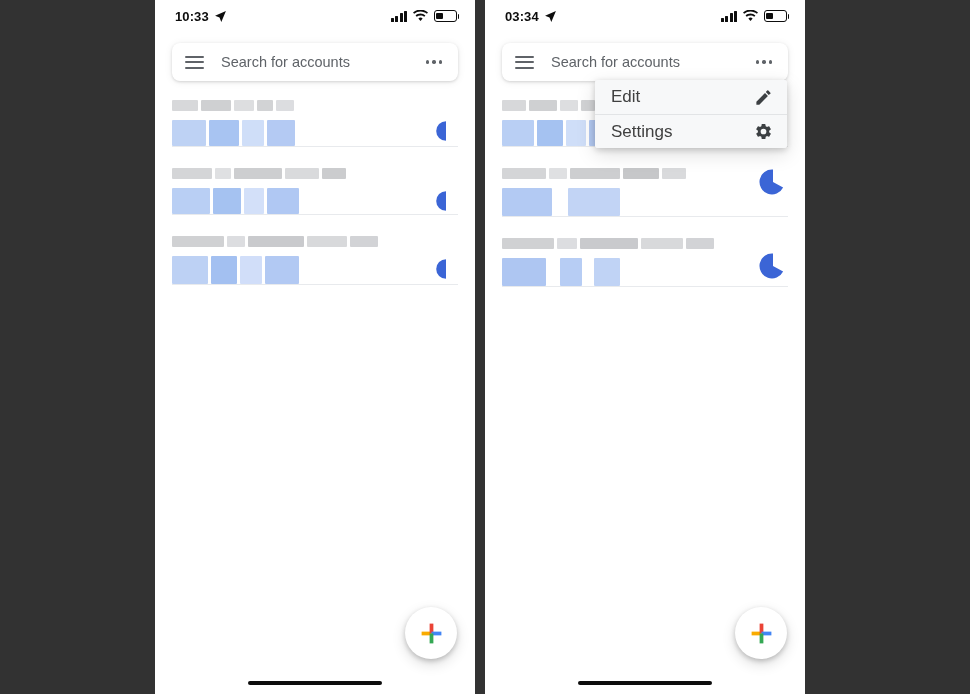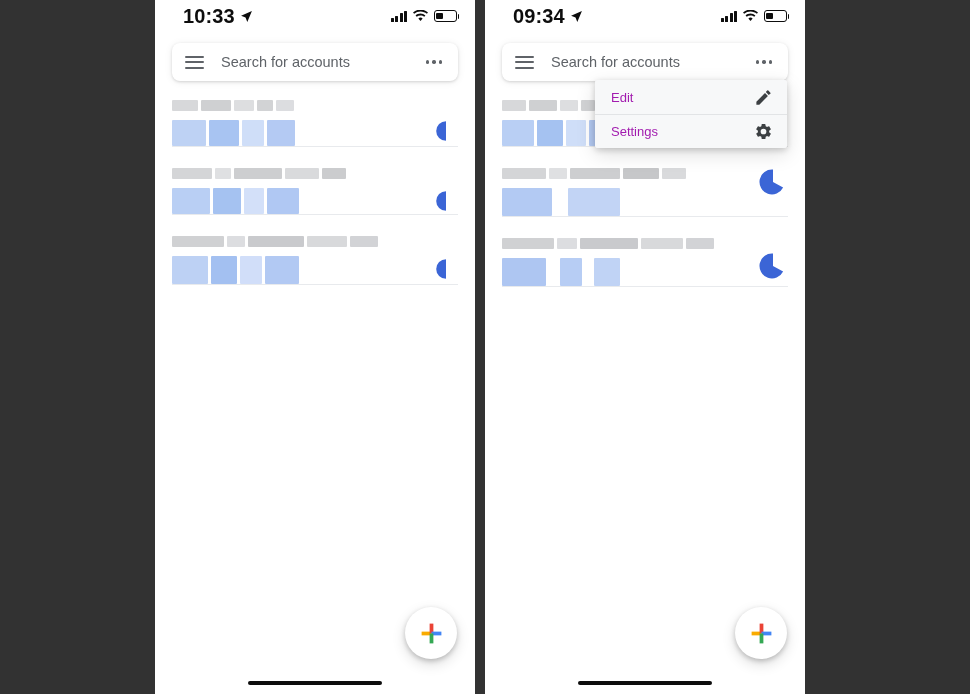--- a/index.html
+++ b/index.html
@@ -21,21 +21,21 @@
   #phone-left  { left:155px; width:320px; }
   #phone-right { left:485px; width:320px; }
 
   
   .statusbar {
     position:absolute; top:0; left:0; right:0; height:32px;
     display:flex; align-items:center; justify-content:space-between;
     padding:0 18px 0 20px;
   }
   .sb-left { display:flex; align-items:center; gap:5px; }
-  .sb-time { font-size:20px; font-weight:600; color:#0d0d0d; letter-spacing:.1px;margin-left:8px; }
+  .sb-time { font-size:13px; font-weight:600; color:#0d0d0d; letter-spacing:.1px; }
   .loc-arrow { display:block; }
   .sb-right { display:flex; align-items:center; gap:6px; }
   .bars { display:flex; align-items:flex-end; gap:1.5px; height:11px; }
   .bars i { display:block; width:3px; background:#0d0d0d; border-radius:.5px; }
   .bars i:nth-child(1){ height:4px; }
   .bars i:nth-child(2){ height:6px; }
   .bars i:nth-child(3){ height:8.5px; }
   .bars i:nth-child(4){ height:11px; }
   .batt {
     width:23px; height:11.5px; border:1.3px solid #0d0d0d;
@@ -77,21 +77,21 @@
     position:absolute; left:110px; top:80px; width:192px;
     background:#f7f8f9; border-radius:3px;
     box-shadow:0 2px 6px rgba(0,0,0,.18), 0 6px 20px rgba(0,0,0,.13);
     overflow:hidden; z-index:40;
   }
   .menu-item {
     height:34px; display:flex; align-items:center;
     padding:0 14px 0 16px; background:#f7f8f9;
   }
   .menu-item + .menu-item { border-top:1px solid #e2e4e6; }
-  .menu-label { flex:1; font-size:13px; color:#a21caf; }
+  .menu-label { flex:1; font-size:17px; color:#404040; }
   .menu-icon { width:19px; height:19px; flex:0 0 auto; display:block; }
 
   
   .fab {
     position:absolute; right:18px; bottom:35px;
     width:52px; height:52px; border-radius:50%;
     background:#ffffff;
     box-shadow:0 2px 5px rgba(0,0,0,.2), 0 5px 14px rgba(0,0,0,.14);
     display:flex; align-items:center; justify-content:center;
   }
@@ -230,21 +230,21 @@
       </svg>
     </div>
 
     <div class="home-ind"></div>
   </div>
 
   <div class="phone" id="phone-right">
 
     <div class="statusbar">
       <div class="sb-left">
-        <span class="sb-time">09:34</span>
+        <span class="sb-time">03:34</span>
         <svg class="loc-arrow" width="13" height="13" viewBox="0 0 24 24">
           <path d="M22 2L2 10.5l8.2 3.3L13.5 22z" fill="#0d0d0d"></path>
         </svg>
       </div>
       <div class="sb-right">
         <span class="bars">
             <i></i>
             <i></i>
             <i></i>
             <i></i>

